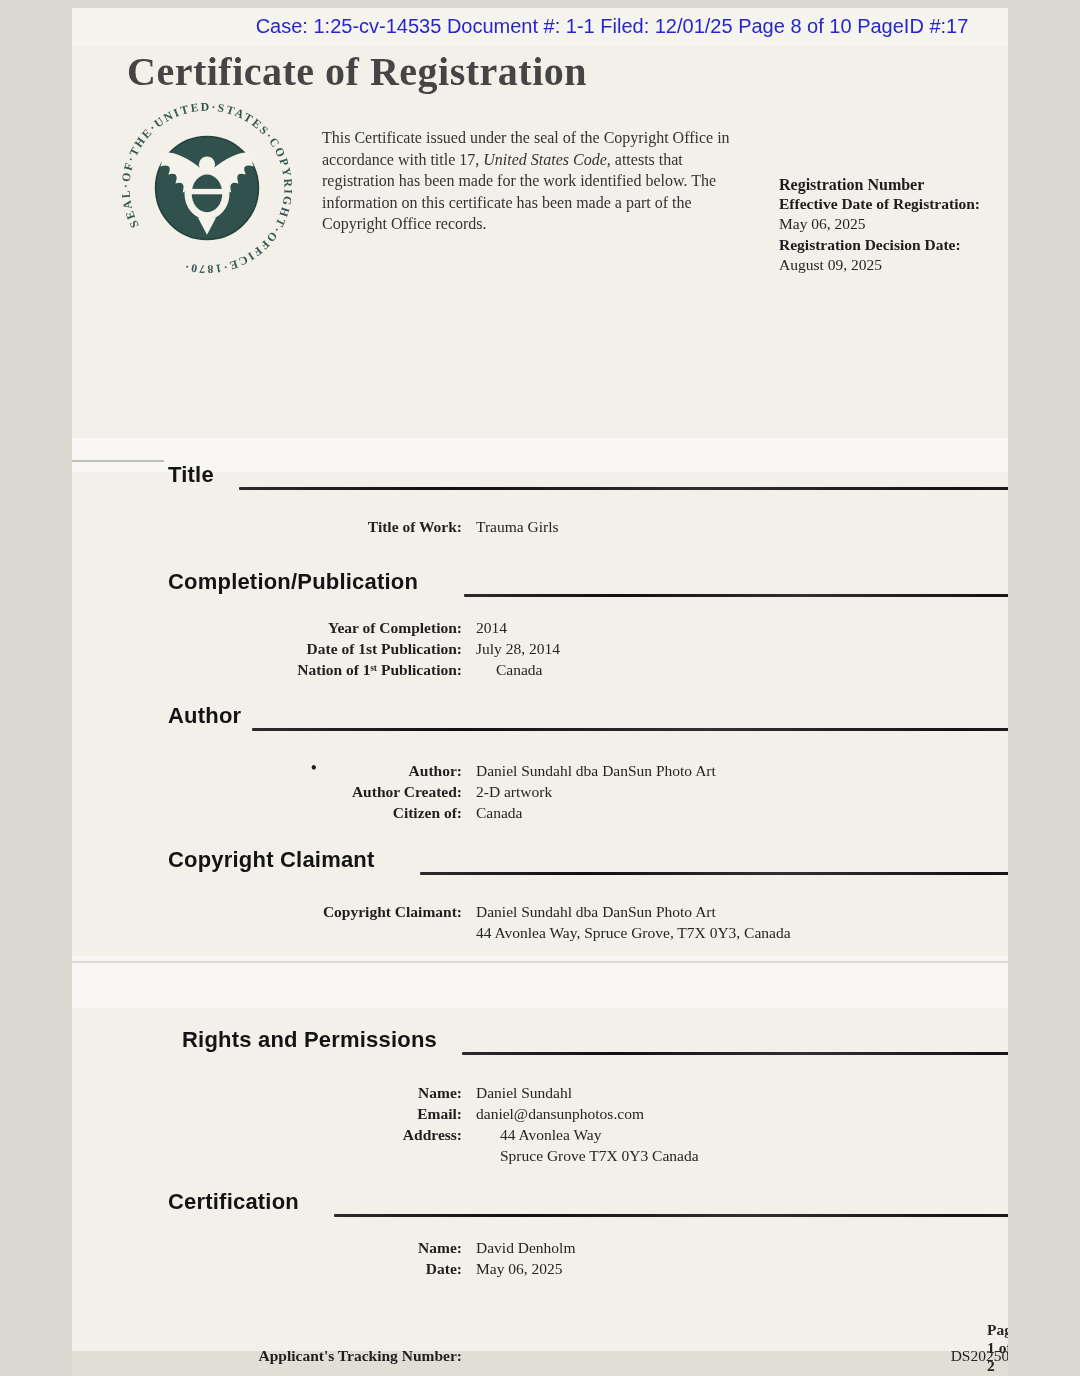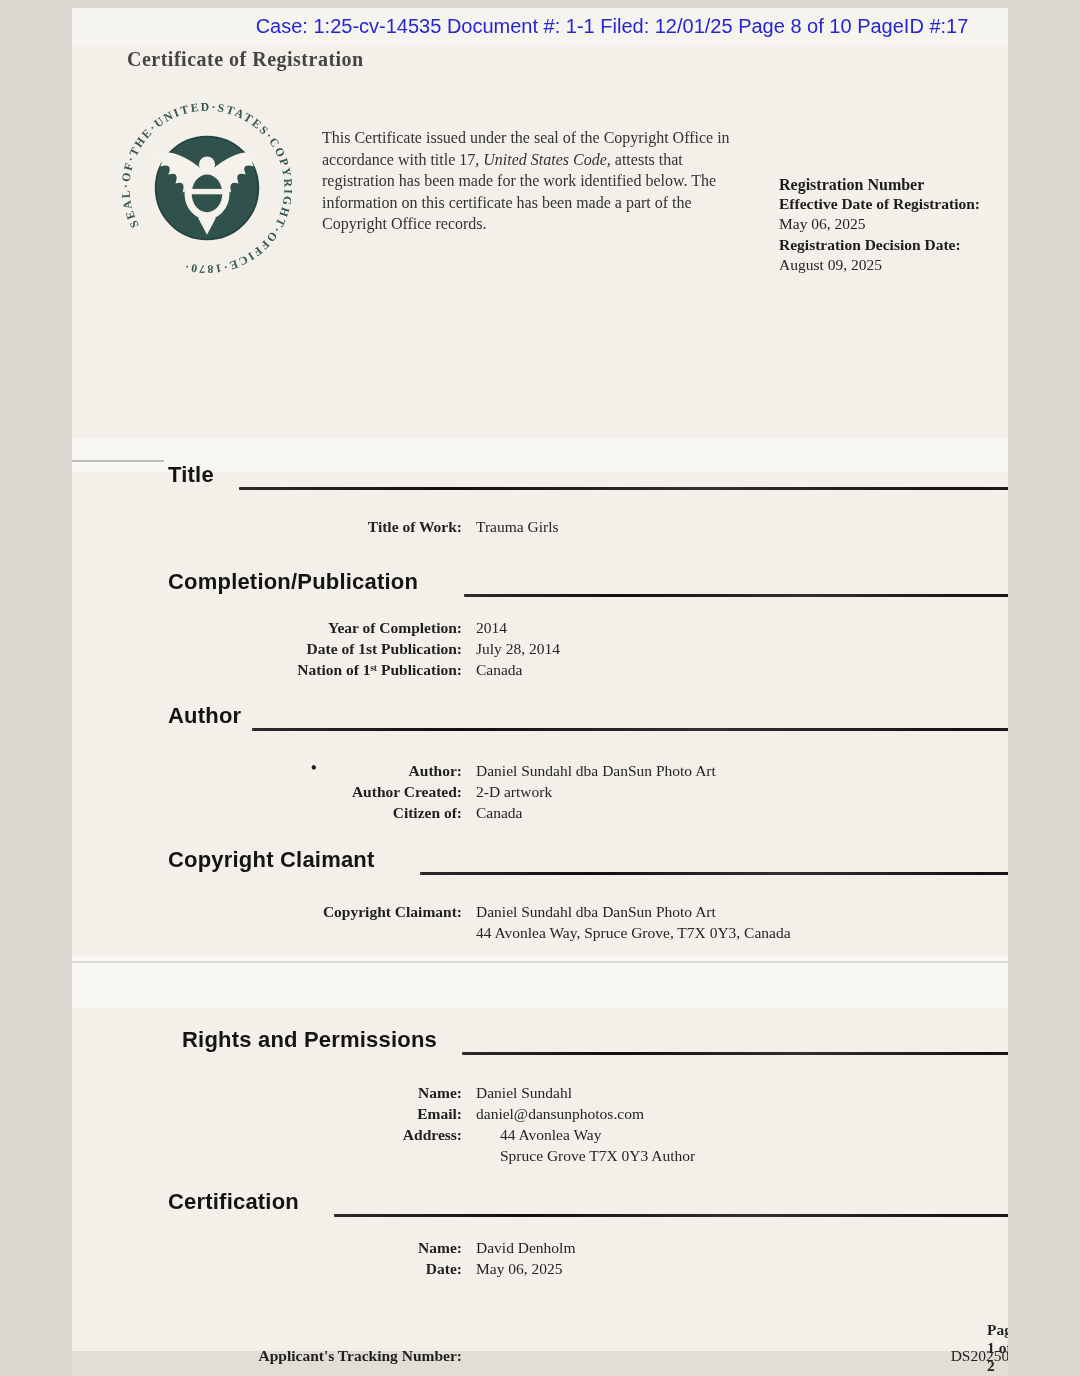--- a/index.html
+++ b/index.html
@@ -15,21 +15,21 @@
   .band.b3 { top:948px; height:52px; background:rgba(255,255,255,0.40); }
   .band.b4 { top:1343px; height:33px; background:rgba(178,176,162,0.28); }
   .artifact { position:absolute; background:rgba(120,120,115,0.45); height:2px; pointer-events:none; }
 
   .case-header {
     position:absolute; top:7px; left:0; width:1080px; text-align:center;
     font-family:"Liberation Sans", sans-serif; font-size:20px; color:#2626cf;
   }
   .doc-title {
     position:absolute; top:40px; left:55px; margin:0;
-    font-size:20px; font-weight:bold; color:#454545; letter-spacing:0.5px;
+    font-size:40px; font-weight:bold; color:#454545; letter-spacing:0.5px;
   }
   .qr-mark { position:absolute; top:70px; left:1018px; width:32px; height:32px; opacity:0.88; }
   .seal { position:absolute; top:90px; left:45px; width:180px; height:180px; }
 
   .statement {
     position:absolute; top:119px; left:250px; width:425px; margin:0;
     font-size:16px; line-height:21.5px; color:#333;
   }
   .statement .it { font-style:italic; }
 
@@ -132,21 +132,21 @@
   <h2 class="sec-heading" style="left:96px; top:561px;">Completion/Publication</h2>
   <div class="sec-line" style="left:392px; top:586px; width:616px;"></div>
   <div class="row" style="top:609px;">
     <div class="lbl">Year of Completion:</div>
     <div class="val">2014</div>
   </div>
   <div class="row" style="top:630px;">
     <div class="lbl">Date of 1st Publication:</div>
     <div class="val">July 28, 2014</div>
   </div>
-  <div class="row" style="top:651px;">
+  <div class="row" style="top:651px;gap:20px;">
     <div class="lbl">Nation of 1ˢᵗ Publication:</div>
     <div class="val">Canada</div>
   </div>
 
   <h2 class="sec-heading" style="left:96px; top:695px;">Author</h2>
   <div class="sec-line" style="left:180px; top:720px; width:828px;"></div>
   <span class="bullet">•</span>
   <div class="row" style="top:752px;">
     <div class="lbl">Author:</div>
     <div class="val">Daniel Sundahl dba DanSun Photo Art</div>
@@ -177,21 +177,21 @@
     <div class="val">Daniel Sundahl</div>
   </div>
   <div class="row" style="top:1095px;">
     <div class="lbl">Email:</div>
     <div class="val">daniel@dansunphotos.com</div>
   </div>
   <div class="row" style="top:1116px;gap:24px;">
     <div class="lbl">Address:</div>
     <div class="val">
       <div>44 Avonlea Way</div>
-      <div>Spruce Grove T7X 0Y3 Author</div>
+      <div>Spruce Grove T7X 0Y3 Canada</div>
     </div>
   </div>
 
   <h2 class="sec-heading" style="left:96px; top:1181px;">Certification</h2>
   <div class="sec-line" style="left:262px; top:1206px; width:746px;"></div>
   <div class="row" style="top:1229px;">
     <div class="lbl">Name:</div>
     <div class="val">David Denholm</div>
   </div>
   <div class="row" style="top:1250px;">

